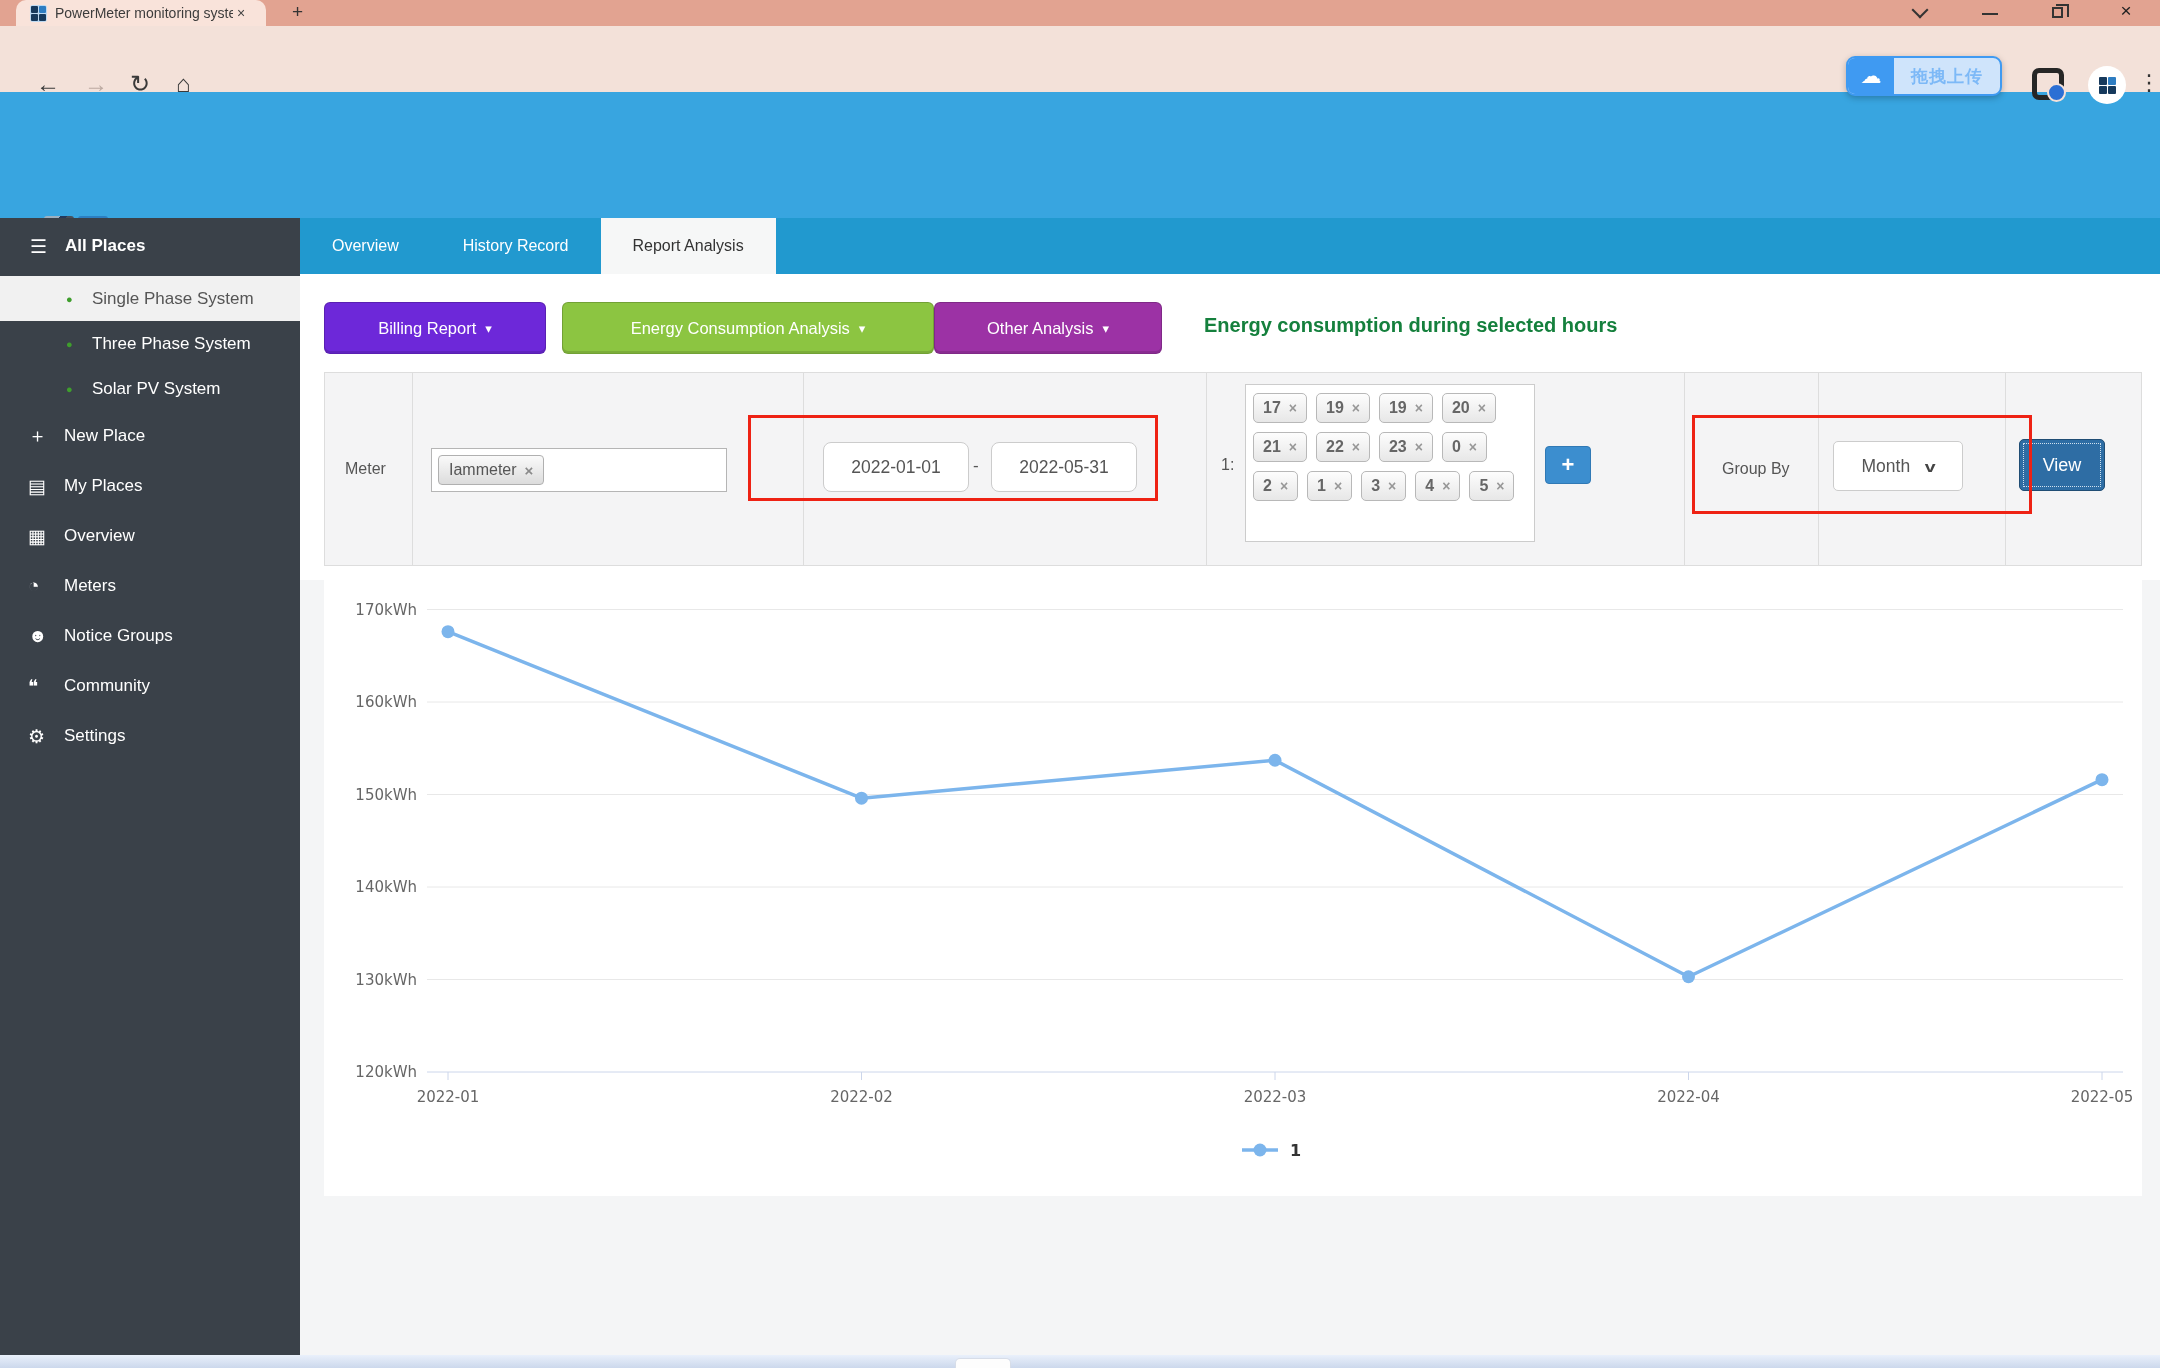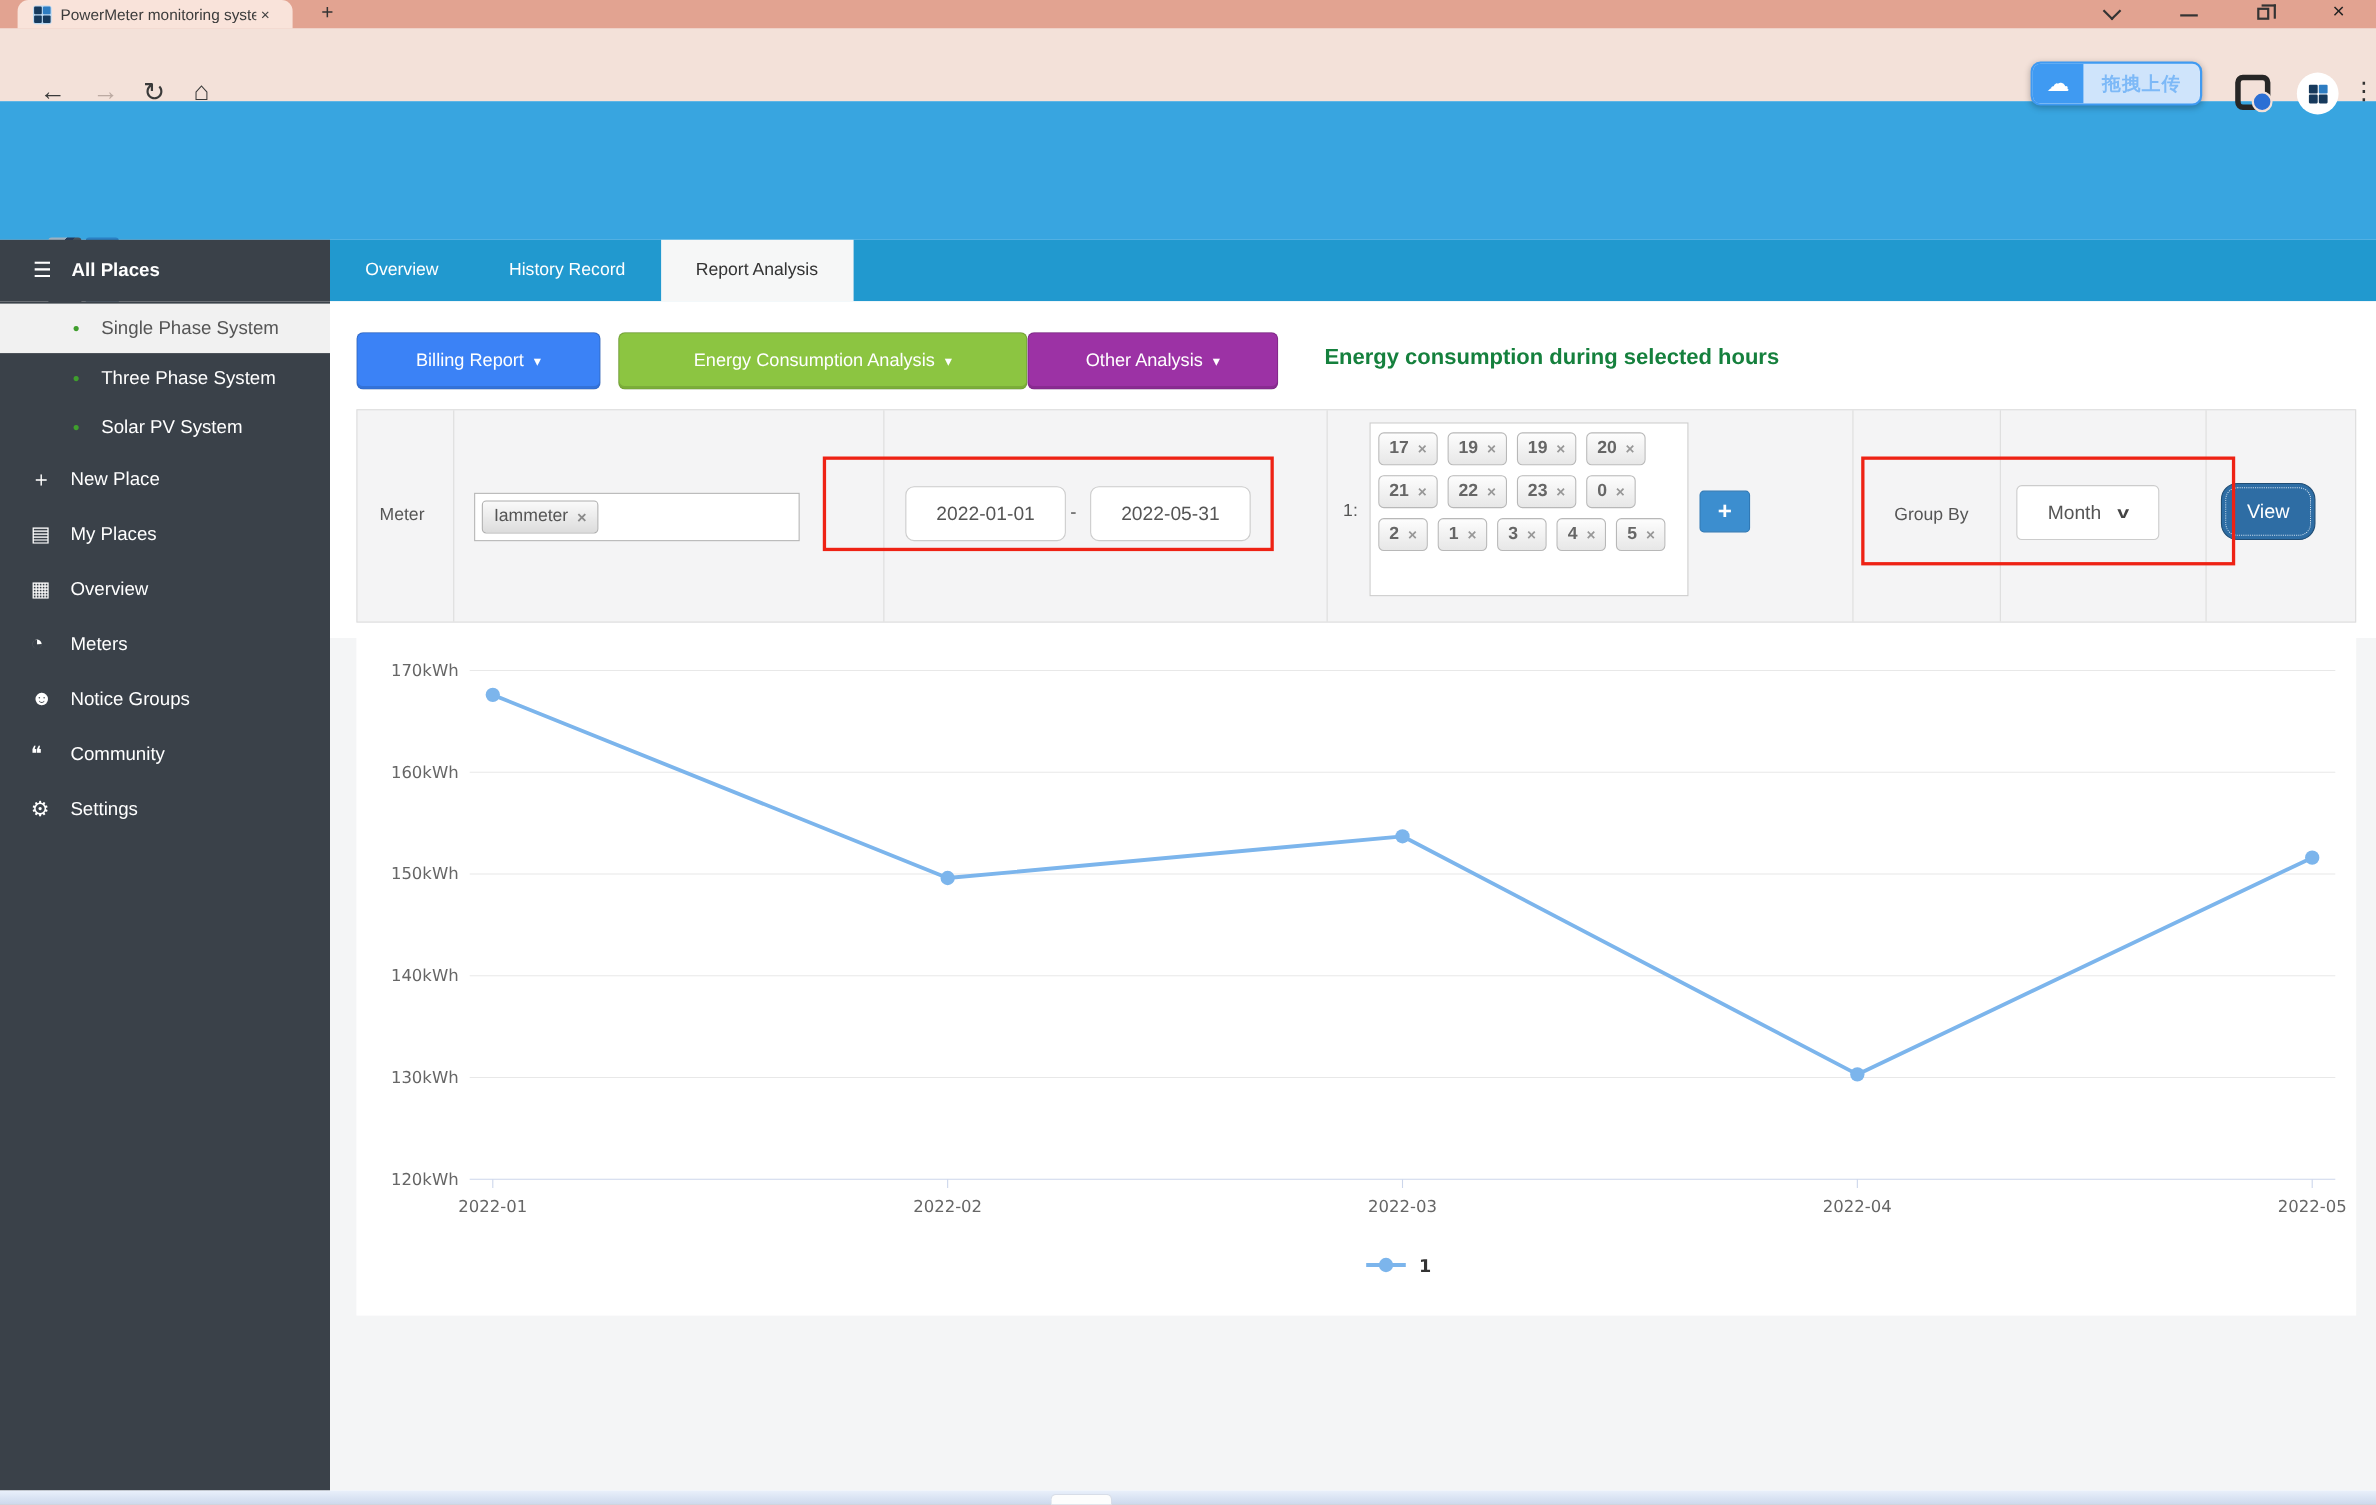--- a/index.html
+++ b/index.html
@@ -121,21 +121,21 @@
           display:flex; align-items:center; gap:8px; cursor:default; }
   .chip .x { color:#979797; font-size:14px; }
   .plusbtn { position:absolute; left:1220px; top:73px; width:46px; height:38px; background:#3c8ecf;
              border:1px solid #3079b5; border-radius:4px; color:#fff; font-size:22px; font-weight:bold;
              display:flex; align-items:center; justify-content:center; cursor:pointer; }
   .monthsel { position:absolute; left:1508px; top:68px; width:130px; height:50px; background:#fff;
               border:1px solid #ccc; border-radius:5px; font-size:17.5px; color:#555;
               display:flex; align-items:center; justify-content:center; gap:16px; cursor:pointer; }
   .monthsel .ch { font-size:15px; color:#444; font-weight:bold; transform:scaleX(1.3); }
   .viewbtn { position:absolute; left:1694px; top:66px; width:86px; height:52px; background:#2e6da4;
-             border:1px solid #204d74; border-radius:15px; color:#fff; font-size:18px;
+             border:1px solid #204d74; border-radius:5px; color:#fff; font-size:18px;
              display:flex; align-items:center; justify-content:center; cursor:pointer;
              outline:1px dotted #cfe0ef; outline-offset:-5px; }
 
   .chartcard { left:24px; top:306px; width:1818px; height:616px; background:#fff; }
 
   .annot { position:absolute; border:3px solid #ee2214; z-index:9; pointer-events:none; }
 
   .bstrip { left:0; top:1355px; width:2160px; height:13px;
             background:linear-gradient(#e9f0fb,#ccd8ec); }
   .bpeek { left:955px; top:1358px; width:56px; height:10px; background:#fdfdfd;
@@ -283,21 +283,21 @@
         <span class="glyph">⚙</span>
         <span class="lbl">Settings</span>
       </div>
     </div>
 
   <div class="abs content">
     <div class="abs whiteband"></div>
 
     <div id="actionrow">
 
-        <button class="action-btn" style="background: #3b82f6; left: 24px; width: 222px;">
+        <button class="action-btn" style="background: #6d28d9; left: 24px; width: 222px;">
           <span>Billing Report</span>
           <span class="caret">▾</span>
         </button>
 
         <button class="action-btn" style="background: rgb(140, 197, 65); left: 262px; width: 372px;">
           <span>Energy Consumption Analysis</span>
           <span class="caret">▾</span>
         </button>
 
         <button class="action-btn" style="background: rgb(156, 50, 165); left: 634px; width: 228px;">

